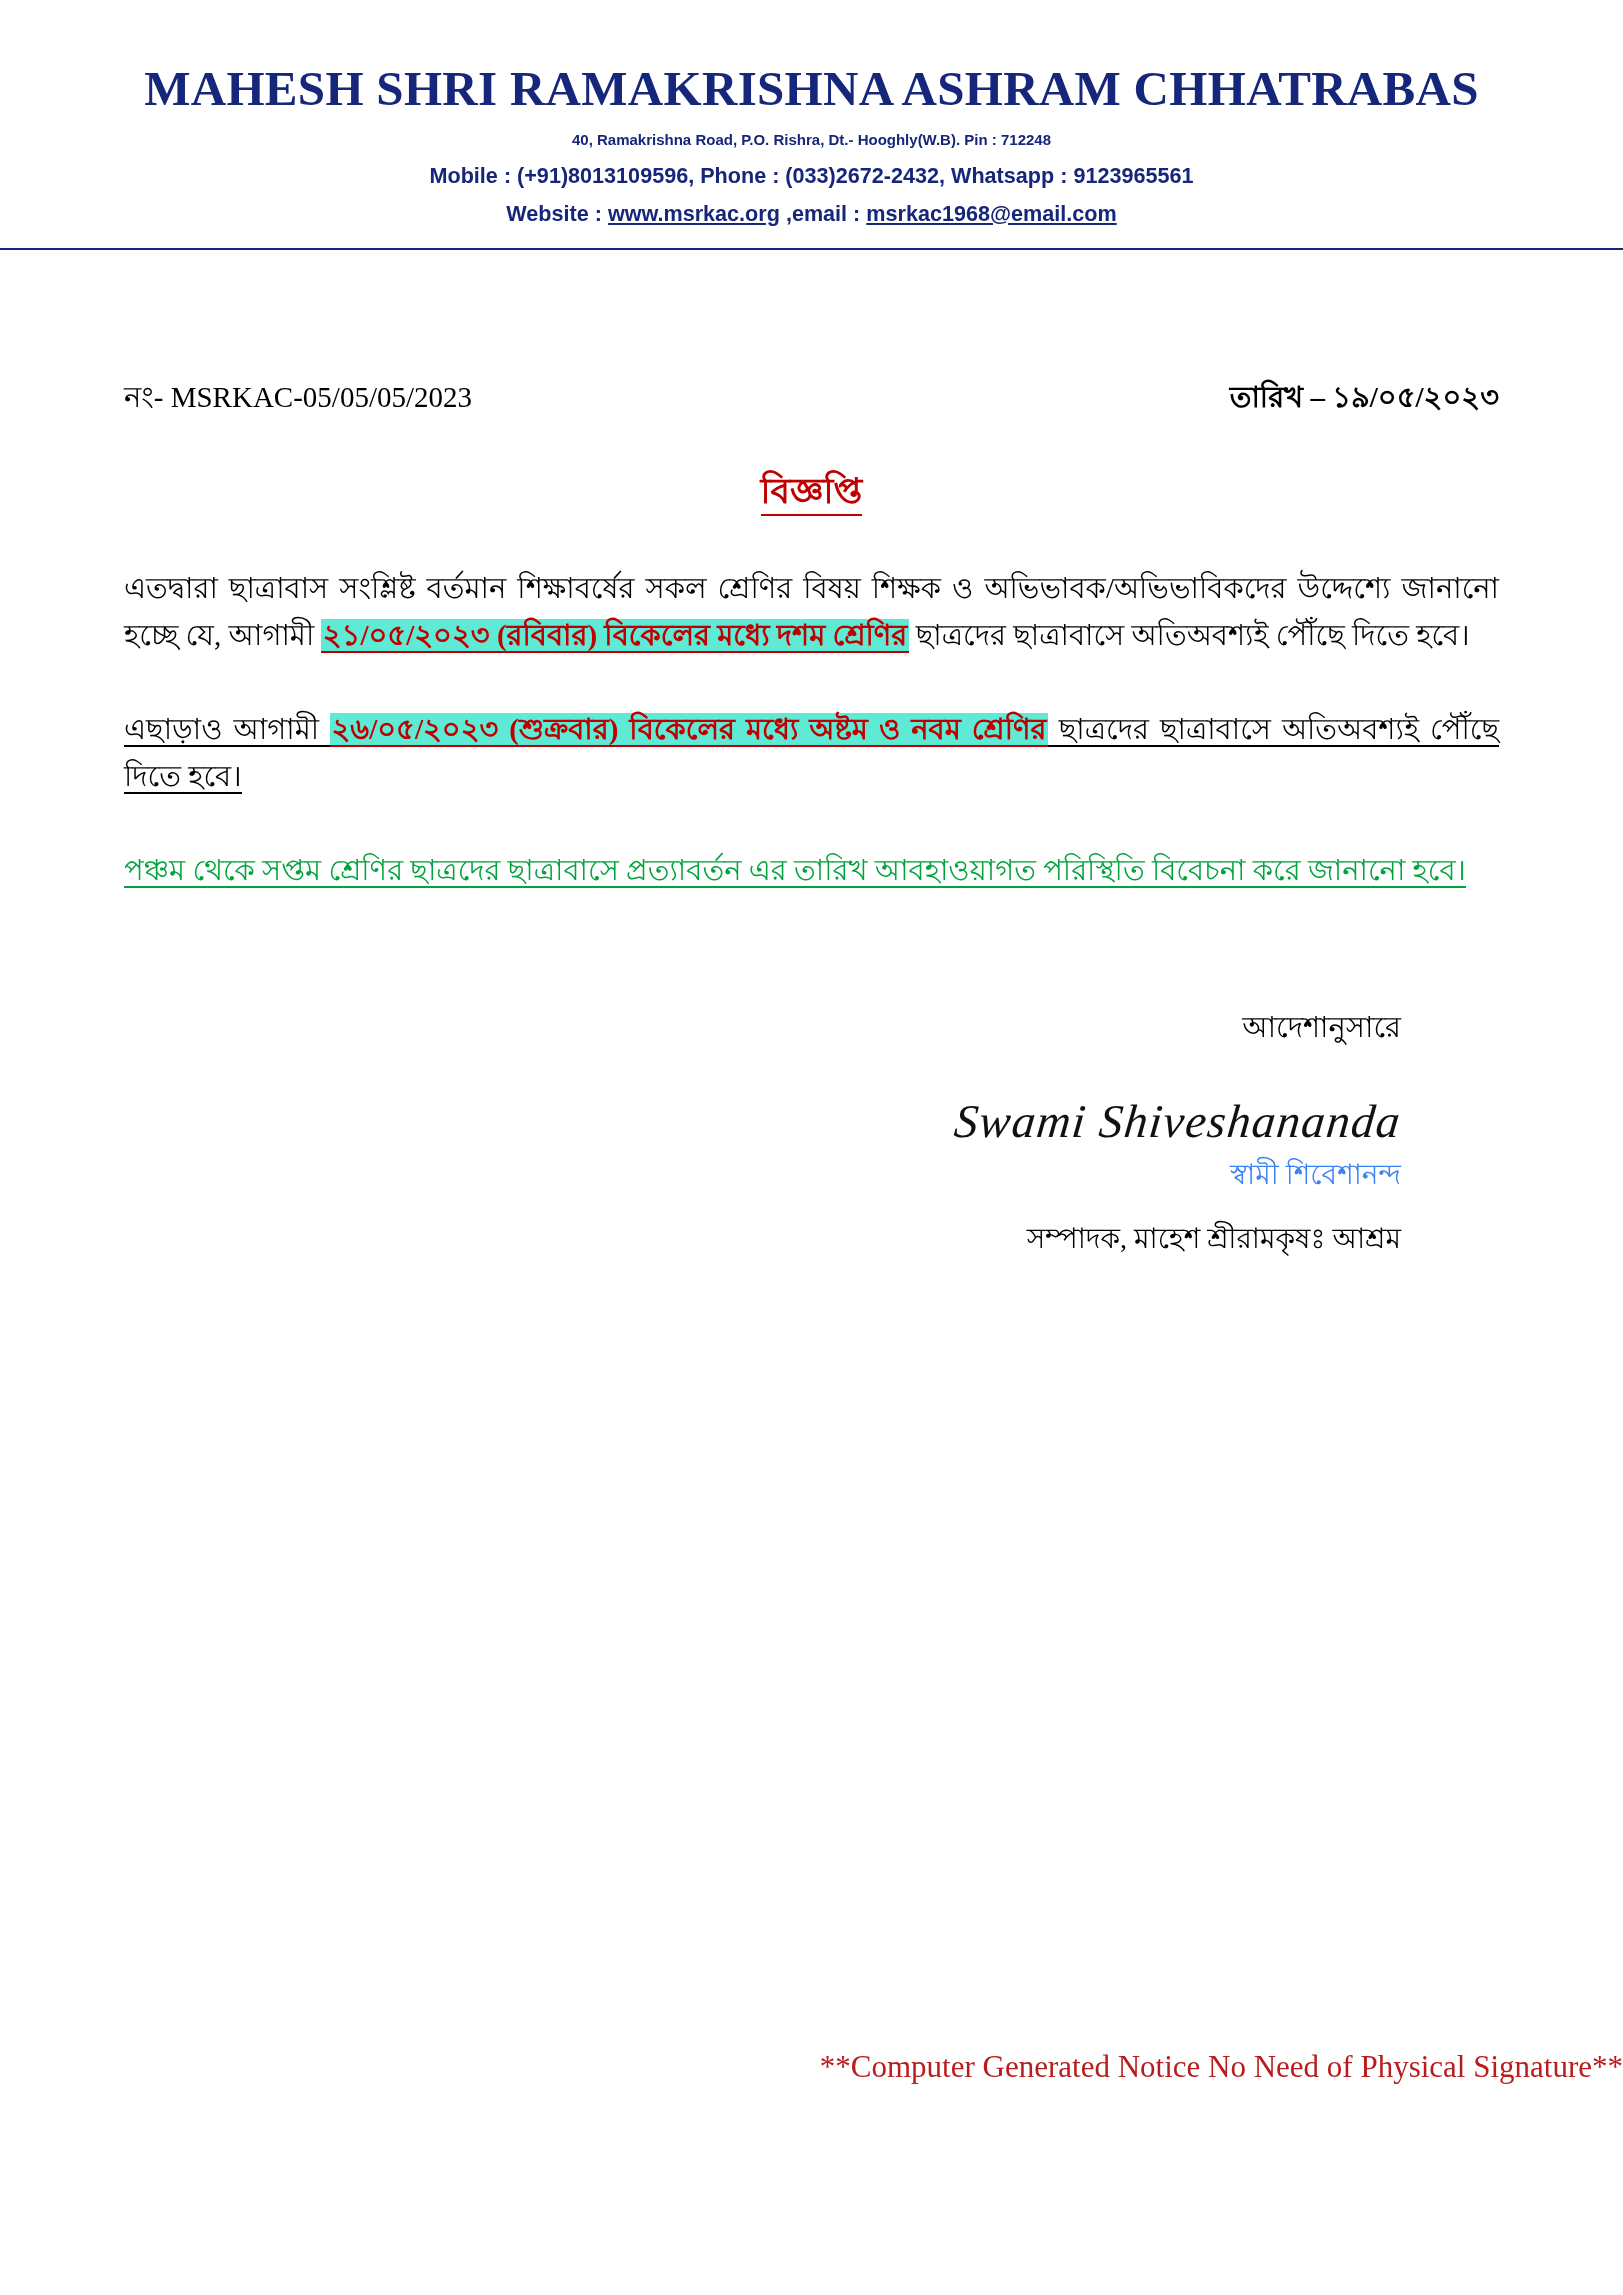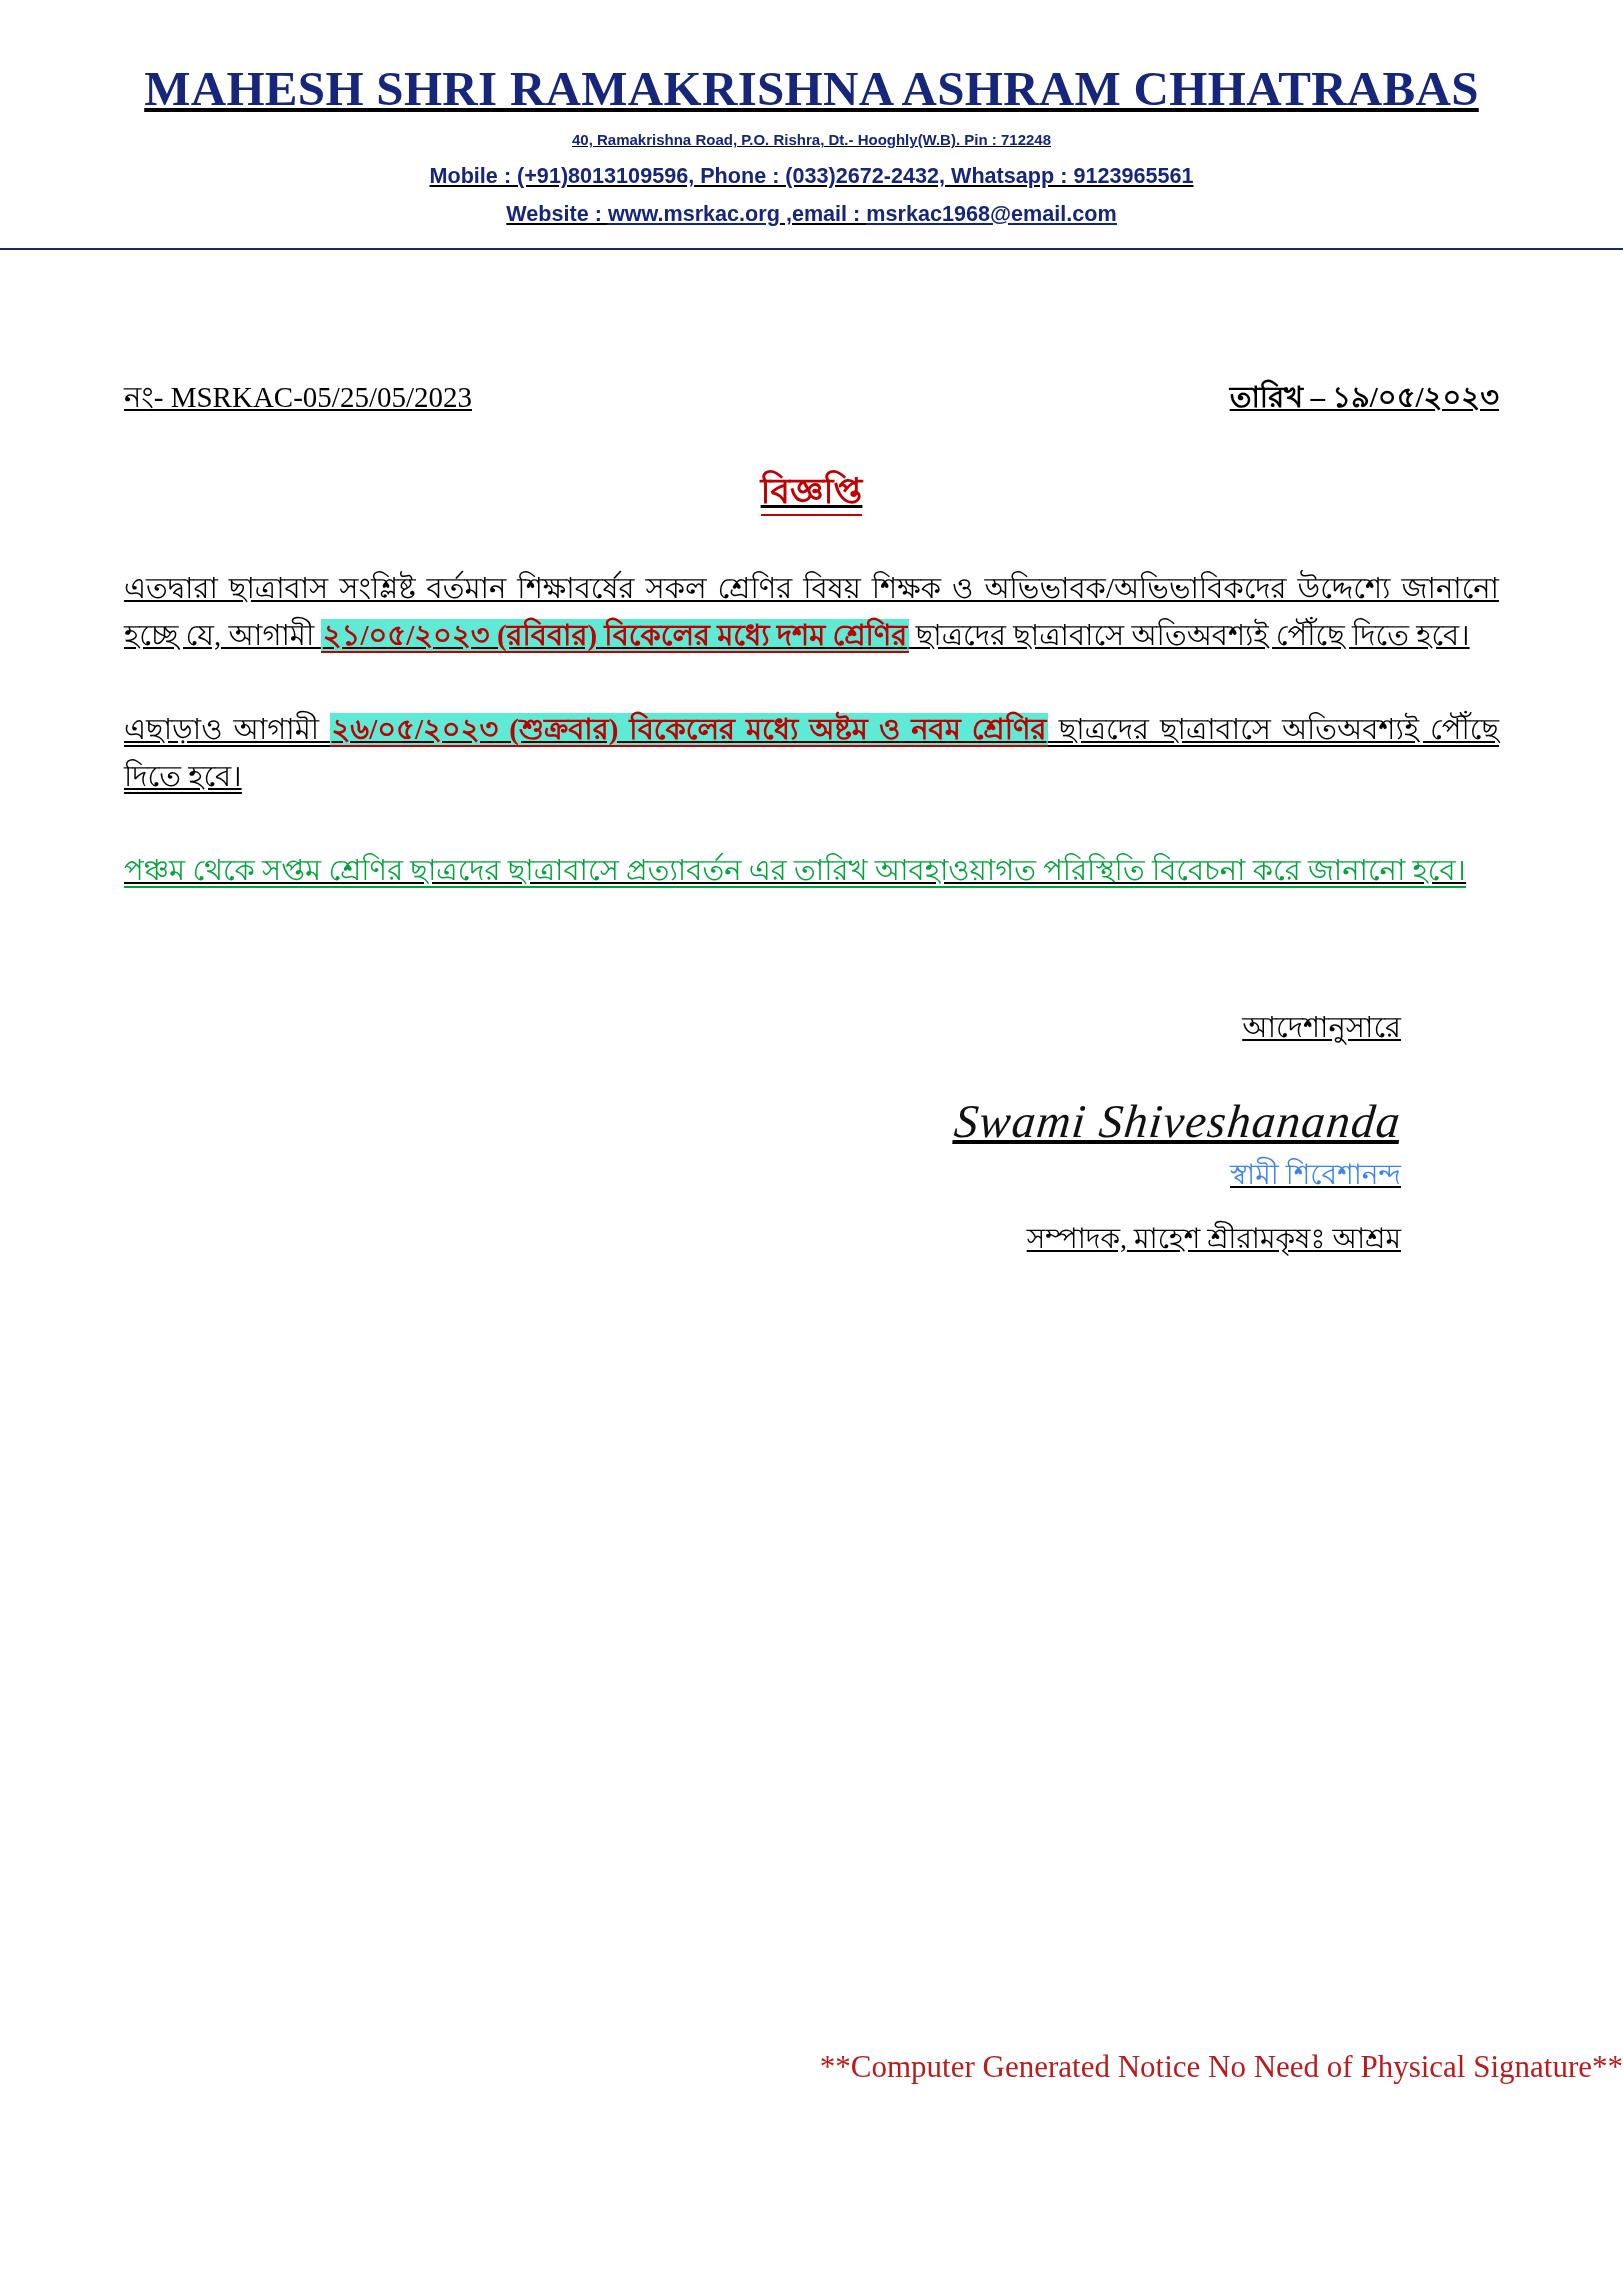--- a/index.html
+++ b/index.html
@@ -11,21 +11,20 @@
     font-family: "Liberation Sans", sans-serif;
     color: #000000;
   }
   .page {
     width: 1623px;
     height: 2184px;
     position: relative;
     background: #ffffff;
     box-sizing: border-box;
     overflow: hidden;
-    text-decoration: underline;
   }
 
   
   .letterhead {
     padding-top: 63px;
     text-align: center;
   }
   .org-name {
     font-family: "Liberation Serif", serif;
     font-weight: bold;
@@ -181,21 +180,21 @@
     <div class="contact">Mobile : (+91)8013109596, Phone : (033)2672-2432, Whatsapp : 9123965561</div>
     <div class="weblinerow">
       <span>Website : </span><a href="#">www.msrkac.org</a><span> ,email : </span><a href="#">msrkac1968@email.com</a>
     </div>
   </div>
   <div class="rule"></div>
 
   <div class="body-wrap">
 
     <div class="meta-row">
-      <div class="ref-no">নং- MSRKAC-05/25/05/2023</div>
+      <div class="ref-no">নং- MSRKAC-05/05/05/2023</div>
       <div class="date-line">তারিখ – ১৯/০৫/২০২৩</div>
     </div>
 
     <div class="notice-title">
       <span>বিজ্ঞপ্তি</span>
     </div>
 
     <div class="para p1">
       <span>এতদ্বারা ছাত্রাবাস সংশ্লিষ্ট বর্তমান শিক্ষাবর্ষের সকল শ্রেণির বিষয় শিক্ষক ও অভিভাবক/অভিভাবিকদের উদ্দেশ্যে জানানো হচ্ছে যে, আগামী </span><span class="hl-red u-red">২১/০৫/২০২৩ (রবিবার) বিকেলের মধ্যে দশম শ্রেণির</span><span> ছাত্রদের ছাত্রাবাসে অতিঅবশ্যই পৌঁছে দিতে হবে।</span>
     </div>

